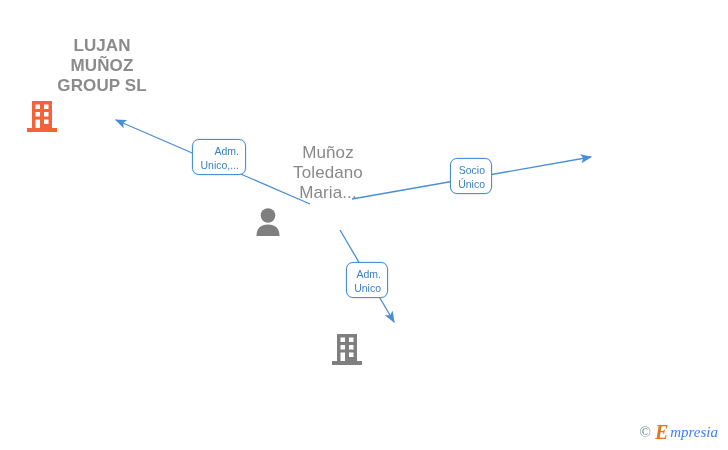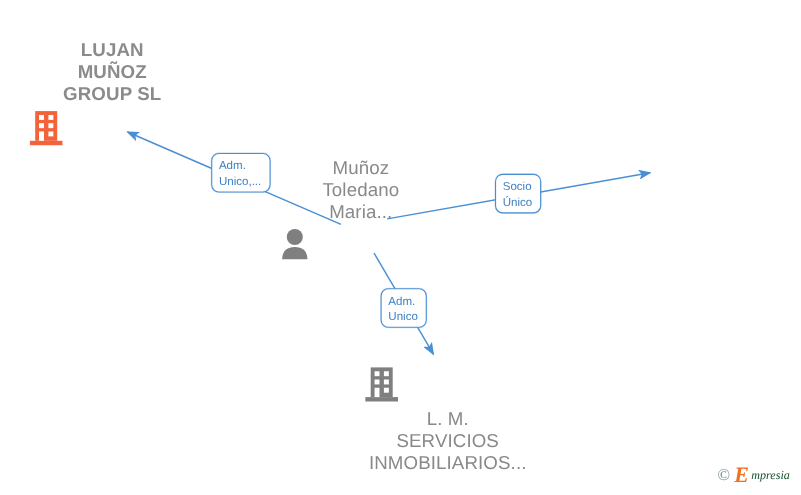--- a/index.html
+++ b/index.html
@@ -65,21 +65,21 @@
   
   .edge-label {
     position: absolute;
     box-sizing: border-box;
     background: #ffffff;
     border: 1px solid #4a8fd4;
     border-radius: 7px;
     color: #3c7fc4;
     font-size: 10.5px;
     line-height: 1.35;
-    text-align: left;
+    text-align: right;
     padding: 4px 6px 17px 6px;
     white-space: pre-line;
     box-shadow: 0 0 0 0.5px rgba(74,143,212,0.25);
   }
 
   
   #watermark {
     position: absolute;
     right: 10px;
     bottom: 8px;
@@ -96,22 +96,22 @@
   #watermark .wm-e {
     font-size: 20px;
     color: #f07020;
     font-family: "Liberation Serif", "DejaVu Serif", serif;
     font-style: italic;
     font-weight: bold;
     line-height: 1;
     margin-right: -2px;
   }
   #watermark .wm-rest {
-    font-size: 11px;
-    color: #14532d;
+    font-size: 15px;
+    color: #3b82f6;
     font-family: "Liberation Serif", "DejaVu Serif", serif;
     font-style: italic;
     line-height: 1;
   }
 </style>
 </head>
 <body>
 
 <div id="graph-canvas">
 
@@ -166,23 +166,20 @@
         <rect x="5" y="1" width="20" height="27" fill="#7f7f7f"></rect>
         <rect x="0" y="28" width="30" height="4" fill="#7f7f7f"></rect>
         <rect x="8.5" y="4.5" width="4.5" height="4.5" fill="#ffffff"></rect>
         <rect x="17" y="4.5" width="4.5" height="4.5" fill="#ffffff"></rect>
         <rect x="8.5" y="12" width="4.5" height="4.5" fill="#ffffff"></rect>
         <rect x="17" y="12" width="4.5" height="4.5" fill="#ffffff"></rect>
         <rect x="8.5" y="19.5" width="4.5" height="8.5" fill="#ffffff"></rect>
         <rect x="17" y="19.5" width="4.5" height="4.5" fill="#ffffff"></rect>
       </svg>
     </span>
-    <div class="node-label">L. M.
-SERVICIOS
-INMOBILIARIOS...</div>
   </div>
 
   <div class="edge-label" style="left:192px; top:139px; width:54px; height:36px;">Adm.
 Unico,...</div>
 
   <div class="edge-label" style="left:450px; top:158px; width:42px; height:36px;">Socio
 Único</div>
 
   <div class="edge-label" style="left:346px; top:262px; width:42px; height:36px;">Adm.
 Unico</div>

